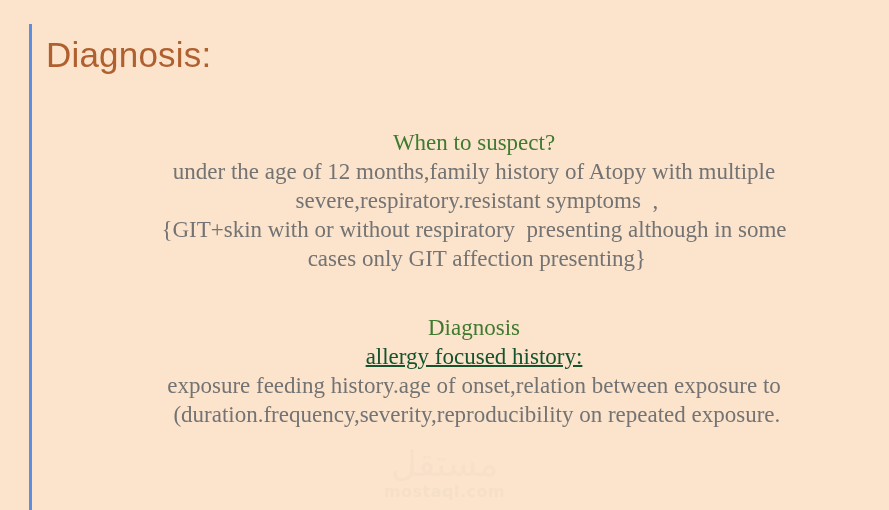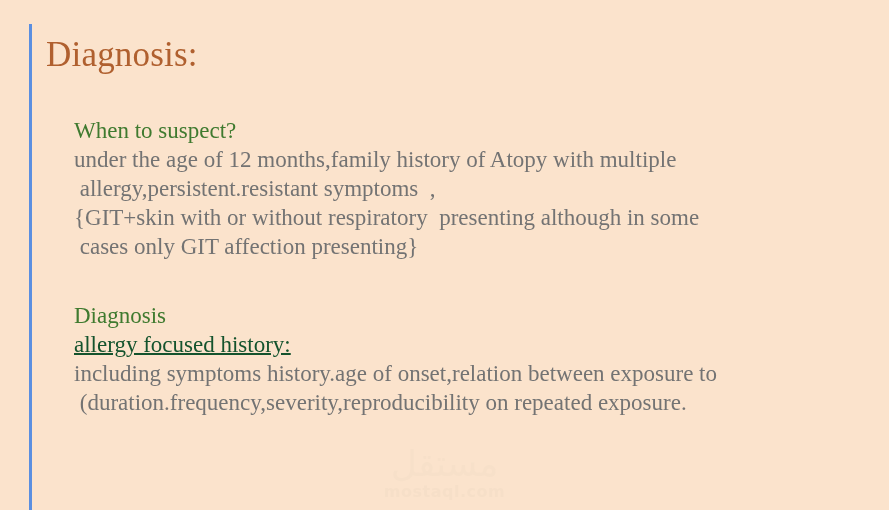--- a/index.html
+++ b/index.html
@@ -35,32 +35,33 @@
   }
 
   
   #slide-title {
     position: absolute;
     left: 46px;
     top: 34px;
     font-size: 35px;
     line-height: 42px;
     color: #b0602f;
-    font-family: Liberation Serif, serif;
+    font-family: Liberation Sans, sans-serif;
     font-weight: normal;
     letter-spacing: 0.2px;
     white-space: nowrap;
   }
 
   
   #body-content {
     position: absolute;
     left: 74px;
-    top: 116px;
+    top: 128px;
     width: 800px;
+    text-align: center;
   }
 
   .section {
     margin: 0;
   }
   .section + .section {
     margin-top: 40px;
   }
 
   .section-heading {
@@ -127,29 +128,29 @@
 
   <div id="accent-rule"></div>
 
   <div id="slide-title">Diagnosis:</div>
 
   <div id="body-content">
 
     <div class="section">
       <div class="section-heading">When to suspect?</div>
       <div class="body-line">under the age of 12 months,family history of Atopy with multiple</div>
-      <div class="body-line"> allergy,persistent.resistant symptoms  ,</div>
+      <div class="body-line"> severe,respiratory.resistant symptoms  ,</div>
       <div class="body-line">{GIT+skin with or without respiratory  presenting although in some</div>
       <div class="body-line"> cases only GIT affection presenting}</div>
     </div>
 
     <div class="section">
       <div class="section-heading">Diagnosis</div>
       <div><span class="section-subheading">allergy focused history:</span></div>
-      <div class="body-line">including symptoms history.age of onset,relation between exposure to</div>
+      <div class="body-line">exposure feeding history.age of onset,relation between exposure to</div>
       <div class="body-line"> (duration.frequency,severity,reproducibility on repeated exposure.</div>
     </div>
 
   </div>
 
   <div id="watermark">
     <span id="watermark-mark">مستقل</span>
     <span id="watermark-domain">mostaql.com</span>
   </div>
 

